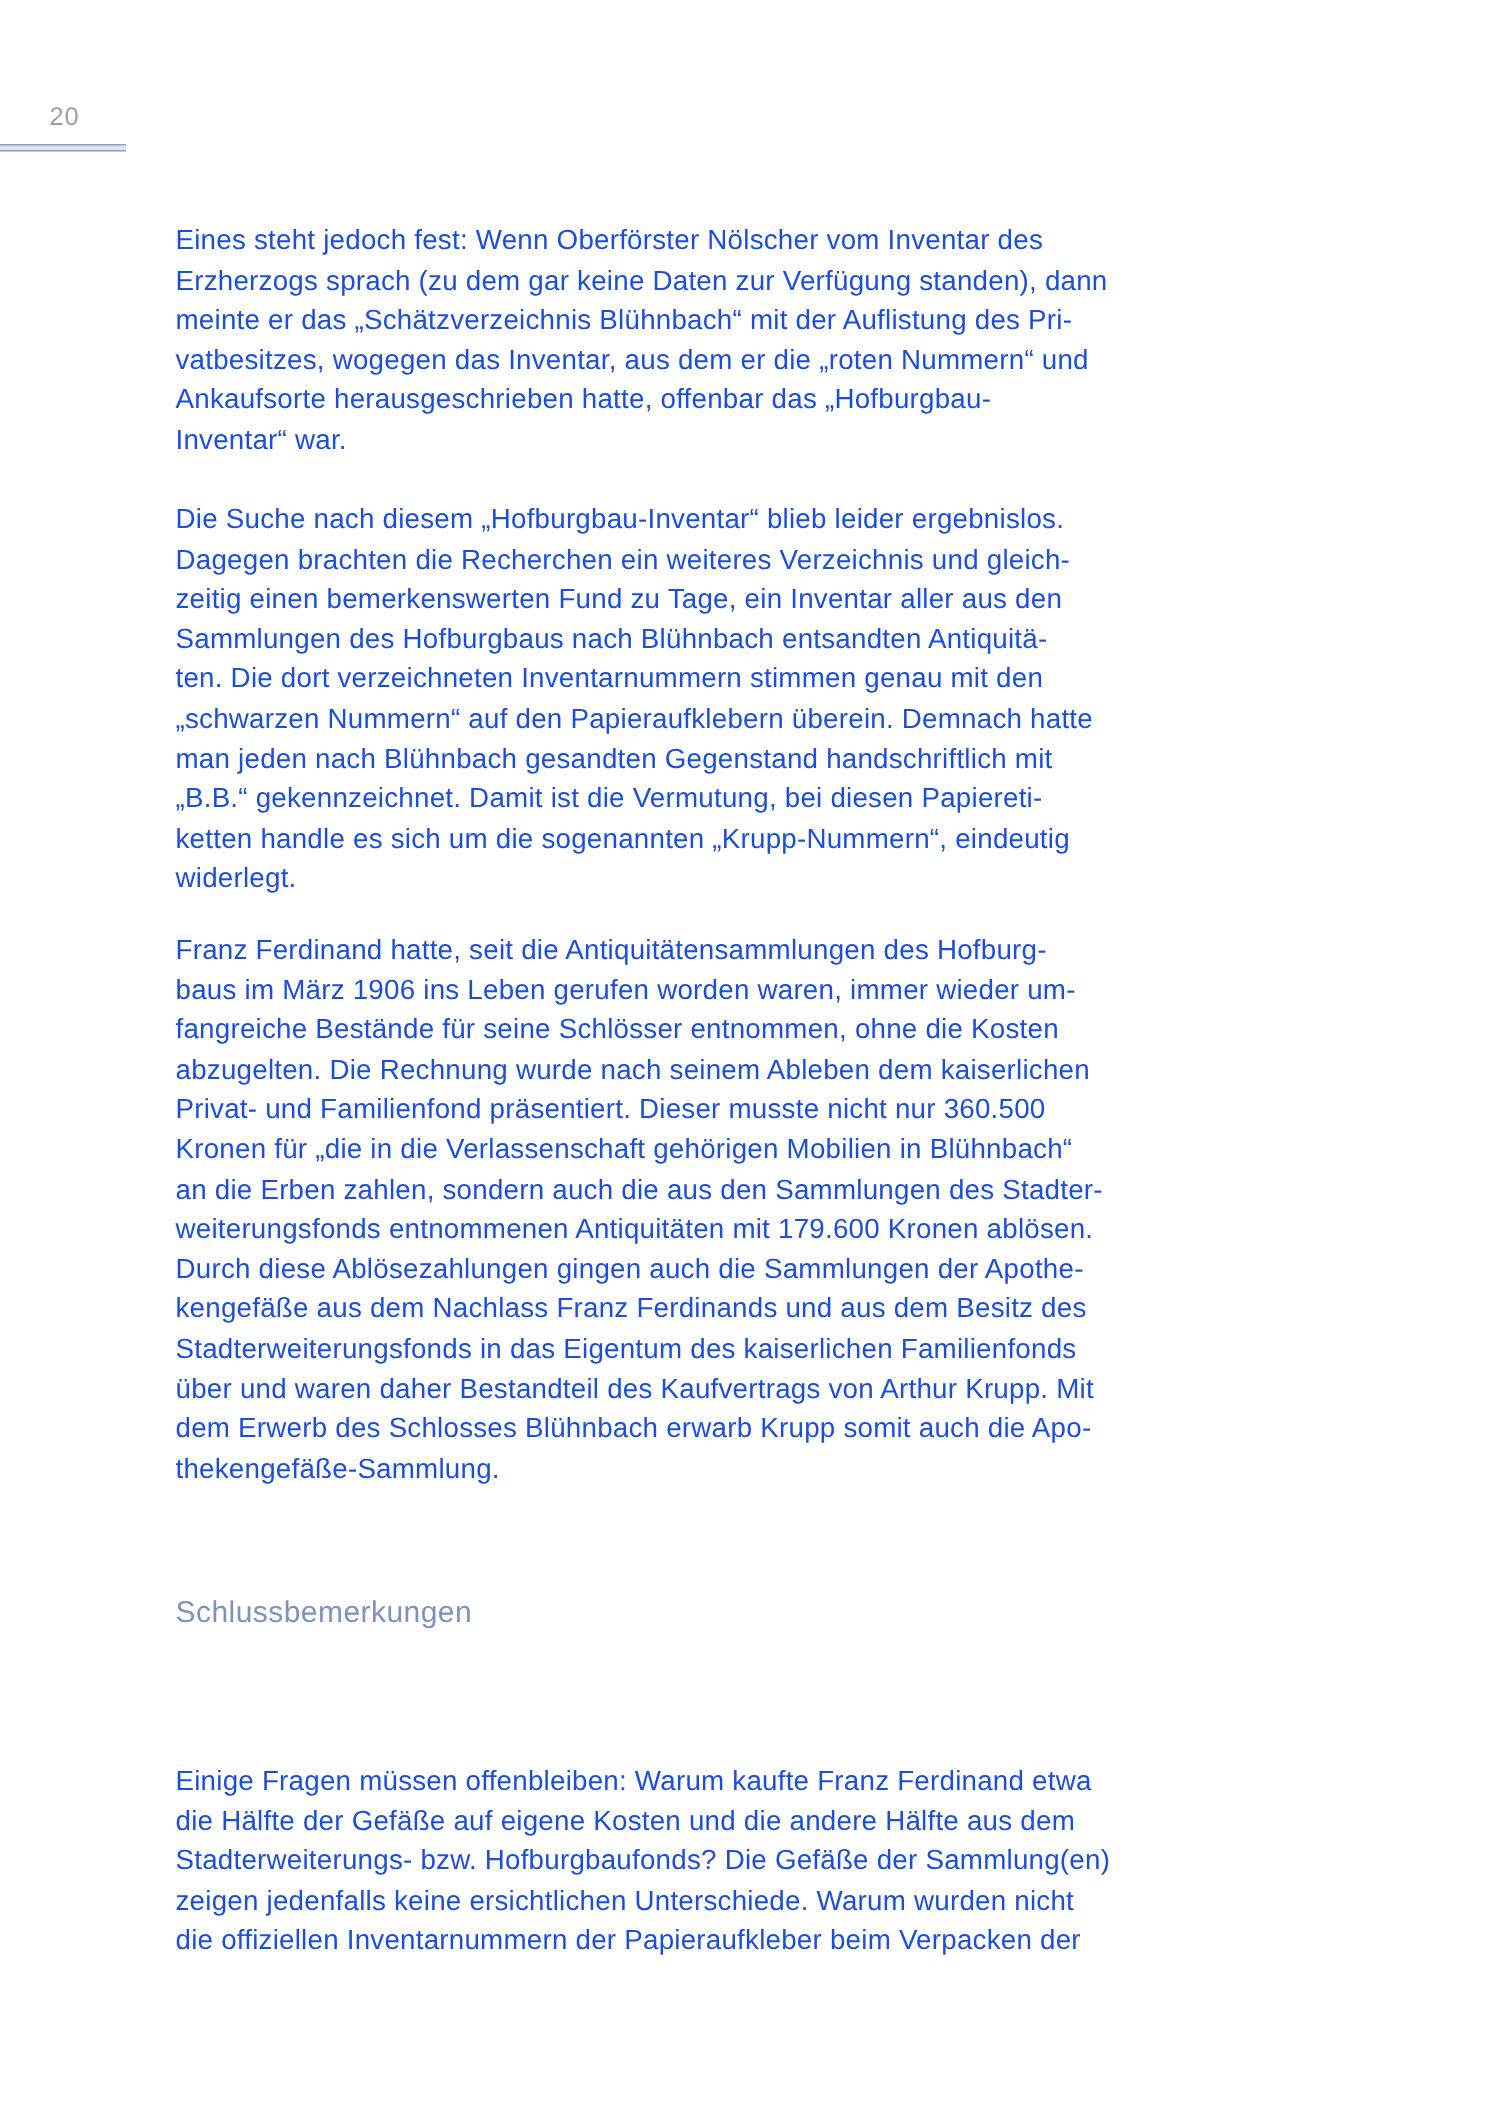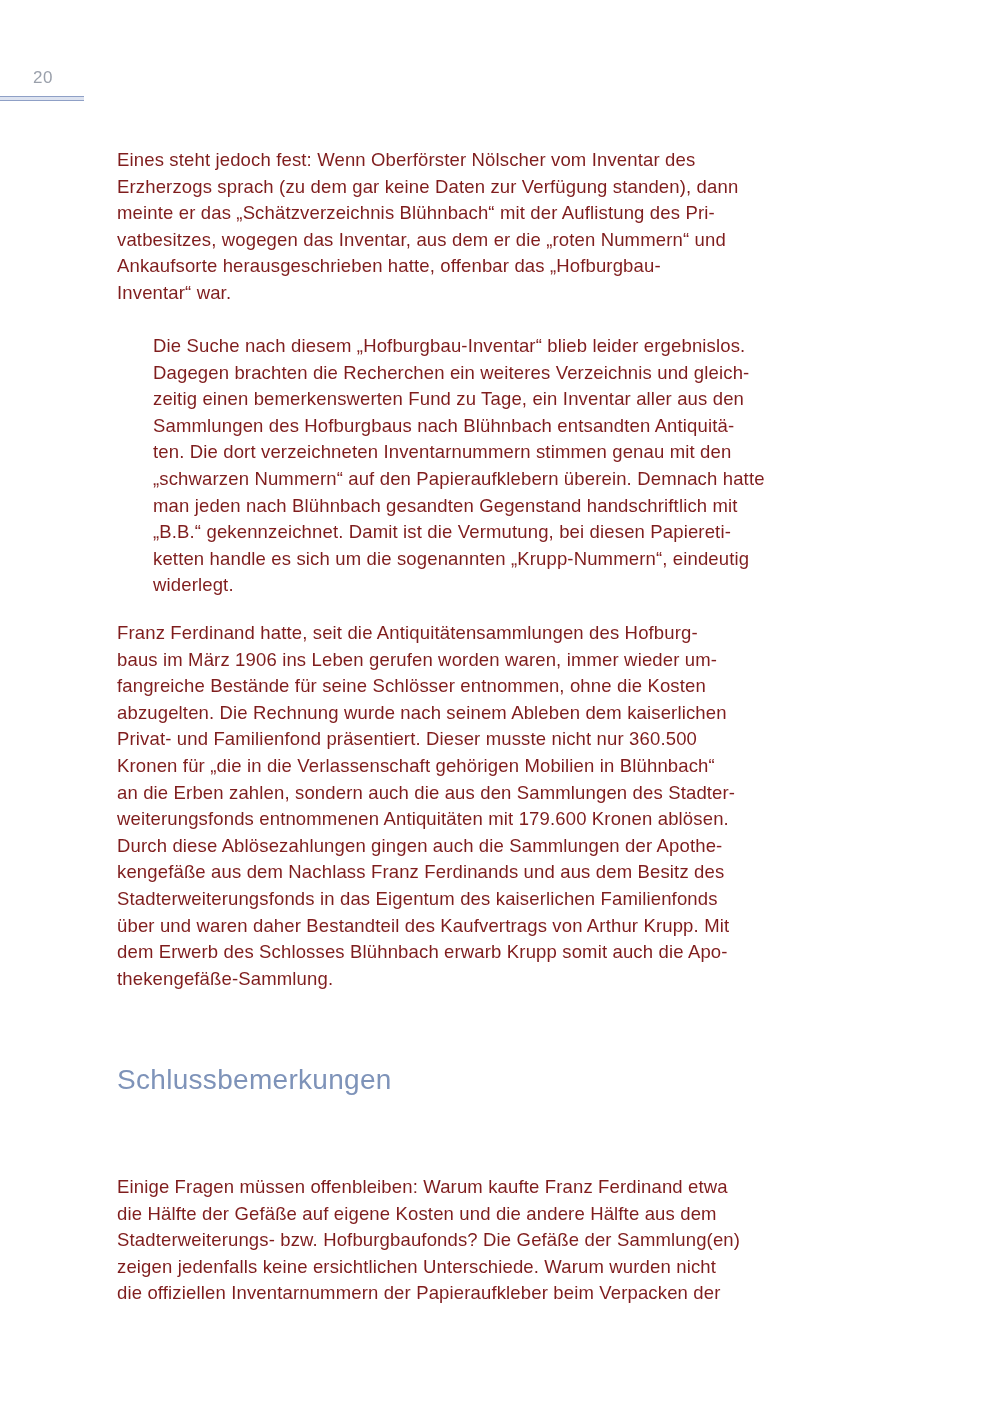--- a/index.html
+++ b/index.html
@@ -38,33 +38,33 @@
     top: 0;
     width: 720px;
   }
   .body-para {
     position: absolute;
     left: 0;
     width: 720px;
     font-size: 18.5px;
     line-height: 26.6px;
     letter-spacing: 0.15px;
-    color: #7f1d1d;
+    color: #1d4ed8;
     font-weight: 300;
     white-space: pre-line;
   }
   .para-1 { top: 147px; }
-  .para-2 { top: 333px; margin-left: 36px; }
+  .para-2 { top: 333px; }
   .para-3 { top: 620px; }
   .para-4 { top: 1174px; }
   .section-heading {
     position: absolute;
     left: 0;
     top: 1064px;
-    font-size: 28px;
+    font-size: 20px;
     letter-spacing: 0.3px;
     color: #7e93b9;
     font-weight: 300;
   }
 </style>
 </head>
 <body>
 
 <div class="page">
 

